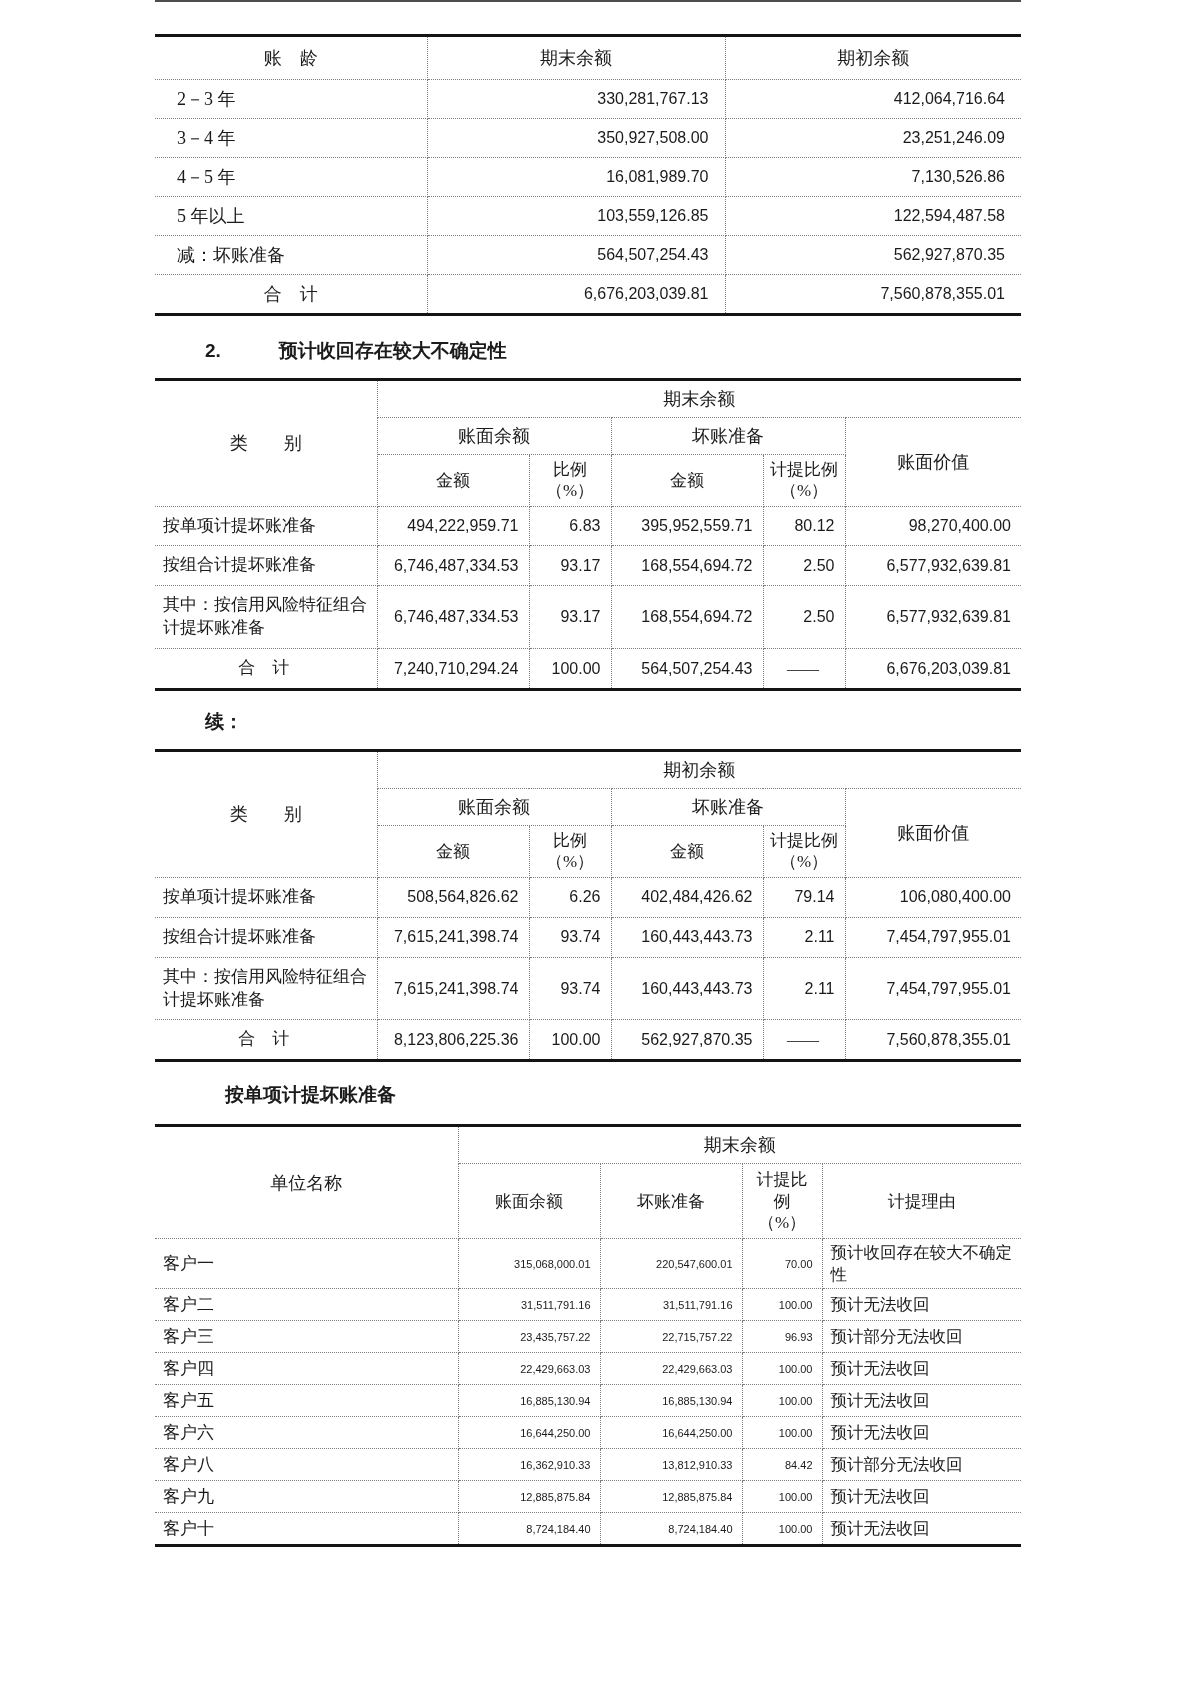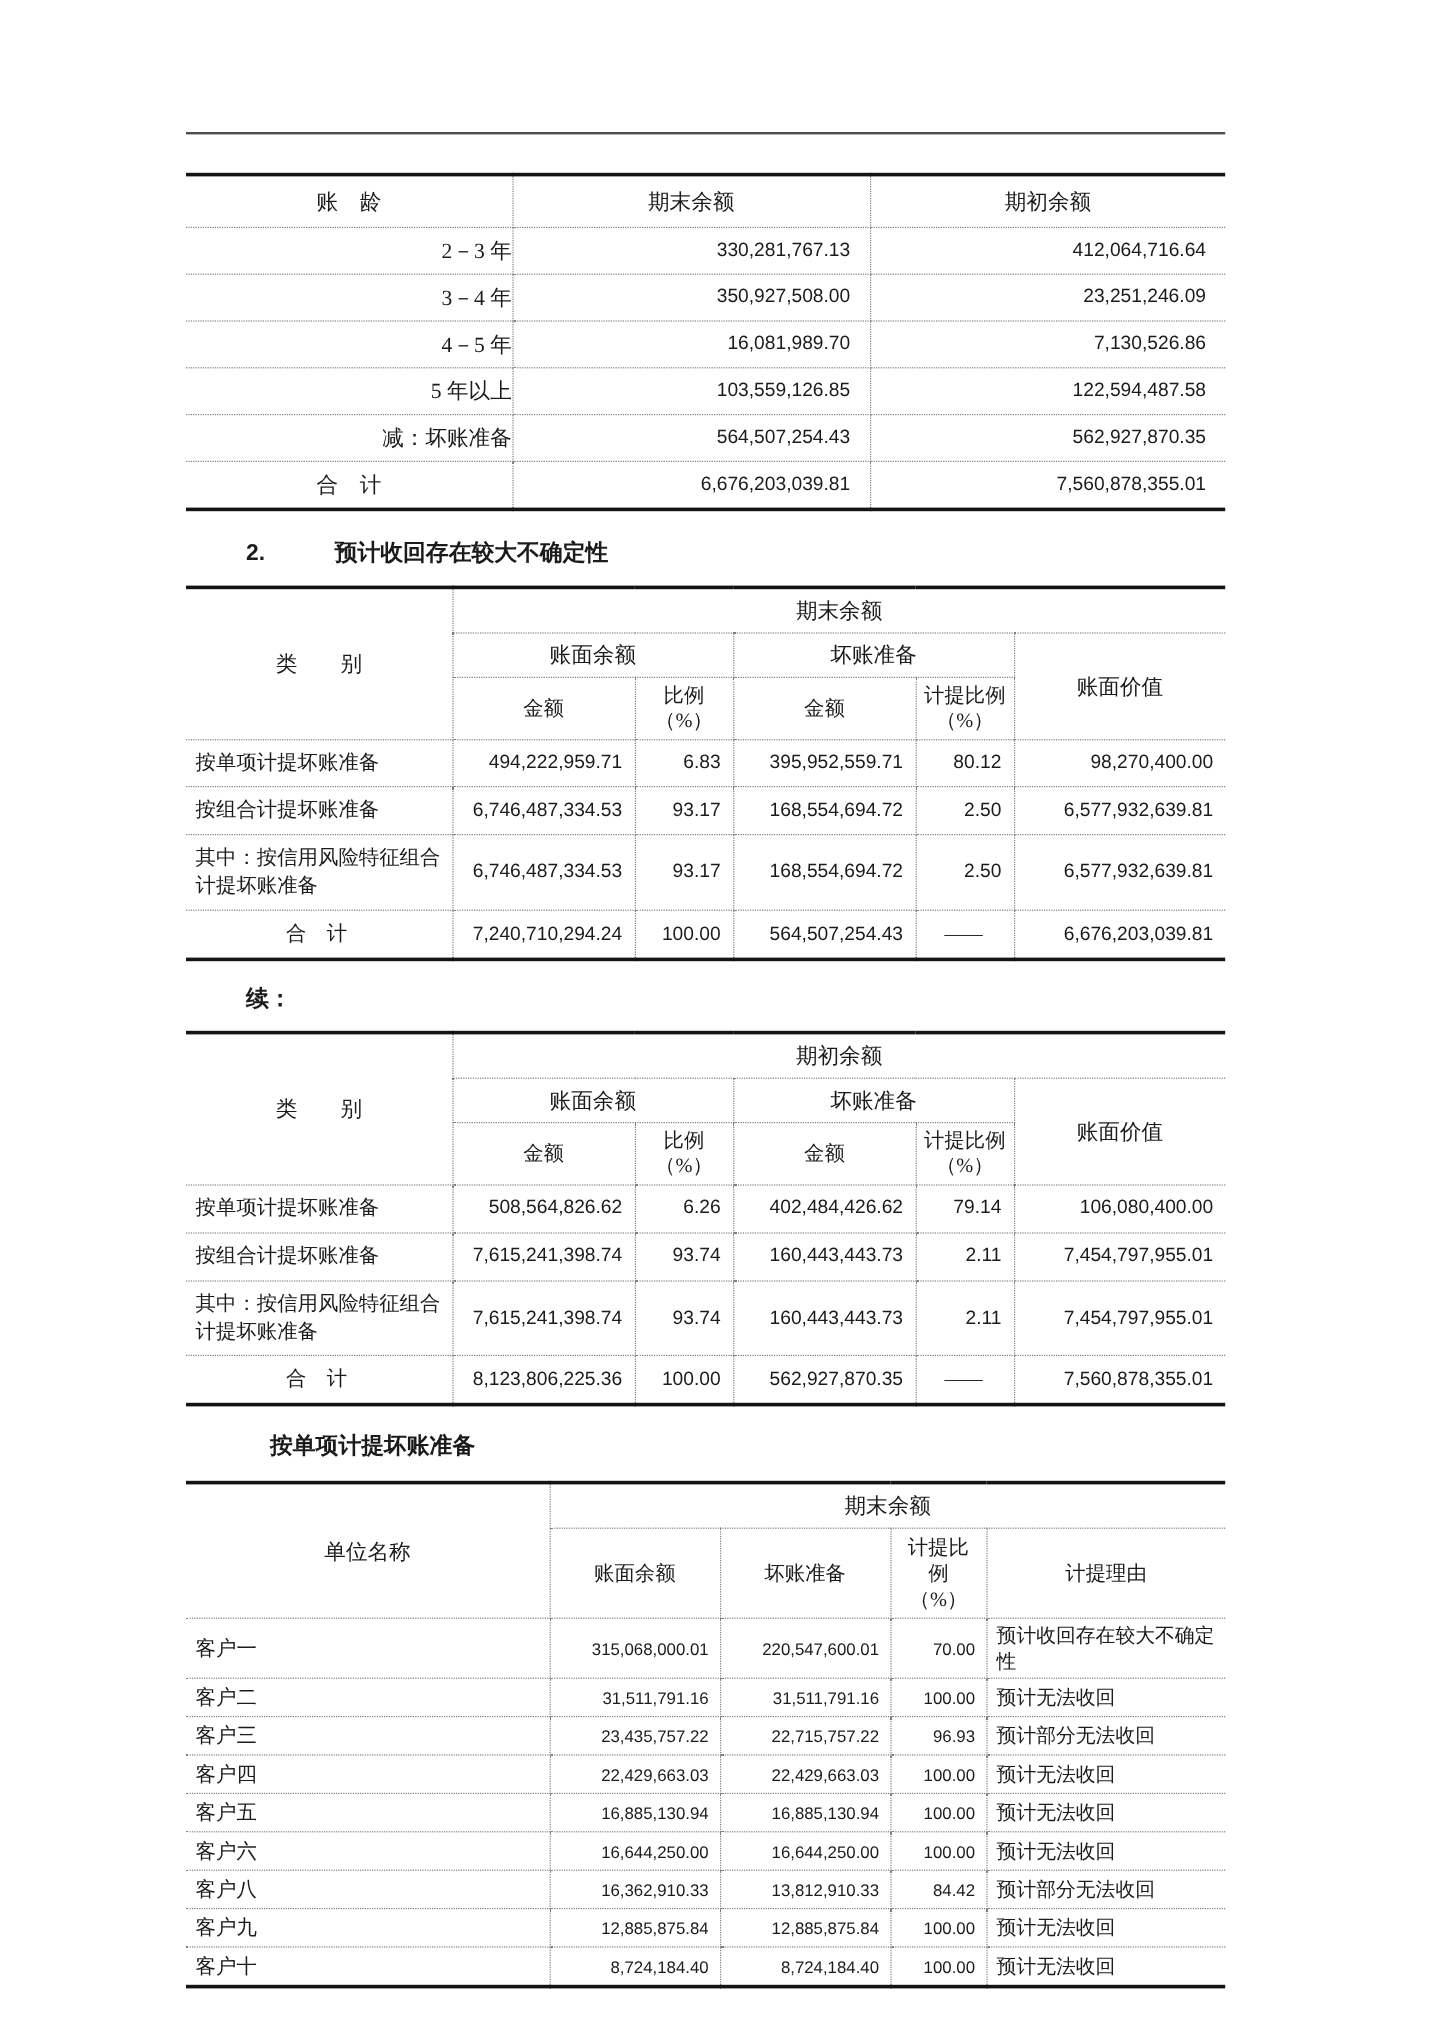--- a/index.html
+++ b/index.html
@@ -1,39 +1,39 @@
 <!DOCTYPE html>
 <html><head>
 <meta charset="utf-8">
 <style>
   html,body{margin:0;padding:0;}
   body{
     width:1200px;height:1696px;background:#ffffff;overflow:hidden;
     font-family:"Liberation Serif",serif;color:#1b1b1b;
   }
-  .content{width:866px;margin-left:155px;padding-top:110px;}
+  .content{width:866px;margin-left:155px;}
   .top-rule{border-top:2px solid #4d4d4d;height:0;}
 
   table.tbl{
     width:100%;border-collapse:collapse;table-layout:fixed;
     border-top:3px solid #141414;border-bottom:3px solid #141414;
   }
   .tbl th,.tbl td{
     border-left:1px dotted #7e7e7e;border-right:1px dotted #7e7e7e;
     border-bottom:1px dotted #7e7e7e;font-weight:normal;vertical-align:middle;
   }
   .edge-l{border-left:none !important;}
   .edge-r{border-right:none !important;}
   .tbl th{font-size:18px;text-align:center;}
   .pre{white-space:pre-line;line-height:1.25;}
 
   
   .tbl-aging{margin-top:32px;}
   .tbl-aging th{padding:9px 0;}
-  .tbl-aging td.lbl{padding:7px 0 7px 22px;text-align:right;font-size:18px;}
+  .tbl-aging td.lbl{padding:7px 0 7px 22px;text-align:left;font-size:18px;}
   .tbl-aging td.num{padding:7px 16px 7px 0;text-align:right;
     font-family:"Liberation Sans",sans-serif;font-size:16px;}
 
   
   .sec-heading{margin:22px 0 0 50px;font-family:"Liberation Sans",sans-serif;
     font-weight:bold;font-size:19px;}
   .sec-num{display:inline-block;margin-right:58px;}
   .cont-label{margin:18px 0 0 50px;font-family:"Liberation Sans",sans-serif;
     font-weight:bold;font-size:19px;}
   .sub-heading{margin:20px 0 0 70px;font-family:"Liberation Sans",sans-serif;
@@ -48,21 +48,21 @@
   .tbl-method td.num{text-align:right;padding:8px 10px 8px 0;
     font-family:"Liberation Sans",sans-serif;font-size:16px;}
   .tbl-method td.dash{text-align:center;padding-right:2px;font-family:"Liberation Serif",serif;}
 
   
   .tbl-indiv{margin-top:16px;}
   .tbl-indiv thead th.grp{padding:6px 0;}
   .tbl-indiv thead th.sub{padding:5px 0;font-size:17px;text-align:center;}
   .tbl-indiv td.lbl{font-size:17px;text-align:left;padding:4px 4px 4px 8px;}
   .tbl-indiv td.num{text-align:right;padding:4px 9px 4px 0;
-    font-family:"Liberation Sans",sans-serif;font-size:14px;}
+    font-family:"Liberation Sans",sans-serif;font-size:11px;}
   .tbl-indiv td.reason{font-size:16.5px;text-align:left;padding:3px 2px 3px 8px;line-height:1.3;}
 
   .ctr{text-align:center !important;padding-left:0 !important;}
 </style>
 </head>
 <body>
 
 <div class="content">
 
   <div class="top-rule"></div>

